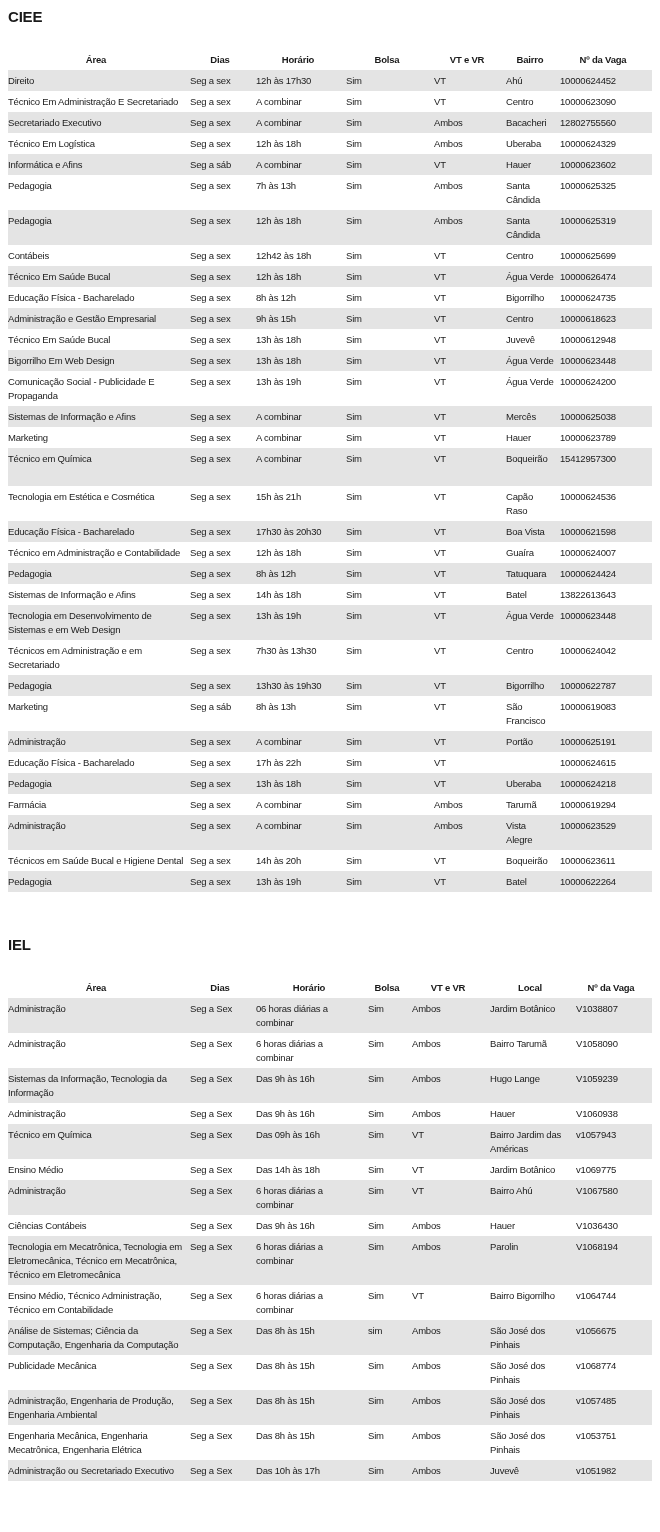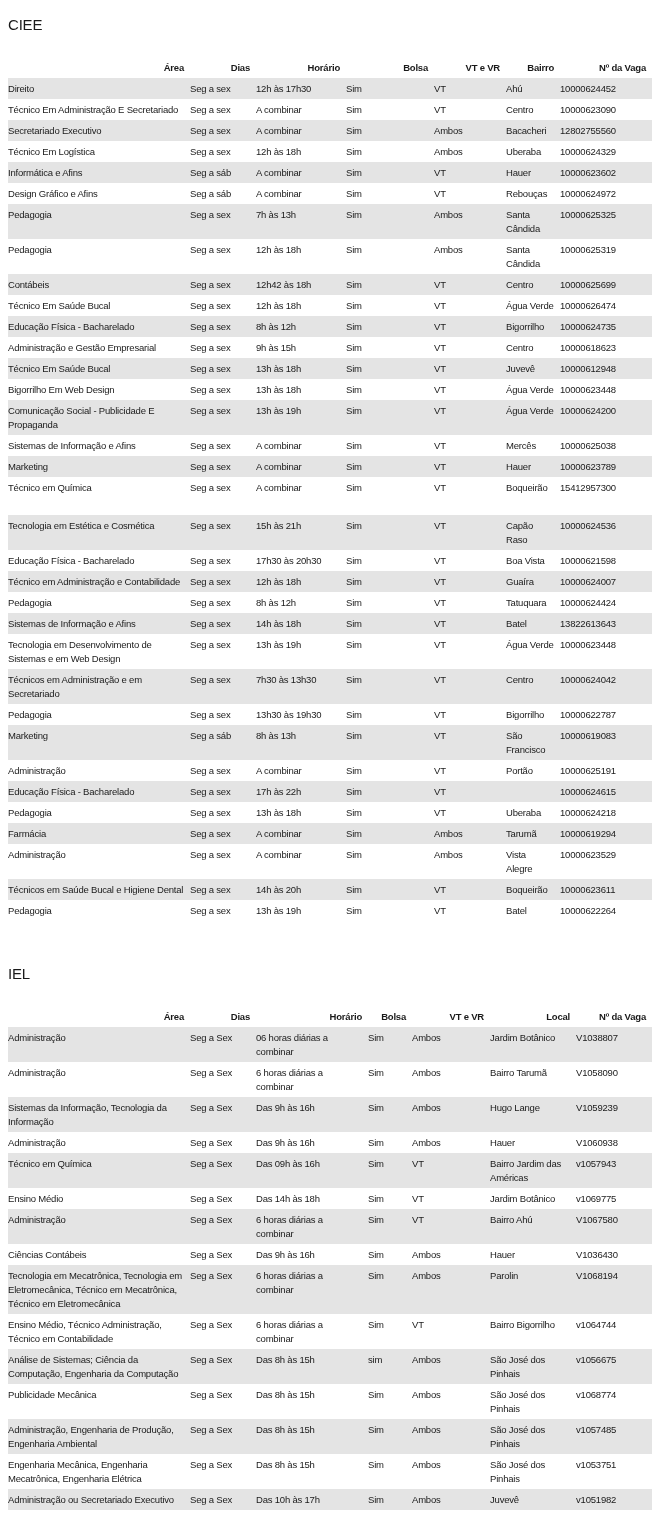--- a/index.html
+++ b/index.html
@@ -14,37 +14,37 @@
     color: #1a1a1a;
     -webkit-font-smoothing: antialiased;
   }
   .page {
     width: 660px;
     box-sizing: border-box;
     padding: 8px 8px 40px 8px;
   }
   .section-title {
     font-size: 15px;
-    font-weight: 400;
+    font-weight: 700;
     letter-spacing: -0.2px;
-    margin: 8px 0 26px 0;
+    margin: 0 0 26px 0;
   }
   .section + .section {
     margin-top: 44px;
   }
   table.listing {
     border-collapse: collapse;
     table-layout: fixed;
     width: 644px;
     font-size: 9.5px;
     letter-spacing: -0.2px;
     line-height: 14px;
   }
   table.listing th {
-    text-align: right;
+    text-align: center;
     font-weight: 700;
     padding: 2px 6px 3px 0;
     vertical-align: bottom;
   }
   table.listing td {
     padding: 4px 6px 3px 0;
     vertical-align: top;
     word-wrap: break-word;
   }
   table.listing tbody tr:nth-child(odd) {
@@ -122,29 +122,20 @@
           <tr>
             <td>Informática e Afins</td>
             <td>Seg a sáb</td>
             <td>A combinar</td>
             <td>Sim</td>
             <td>VT</td>
             <td>Hauer</td>
             <td>10000623602</td>
           </tr>
           <tr>
-            <td>Design Gráfico e Afins</td>
-            <td>Seg a sáb</td>
-            <td>A combinar</td>
-            <td>Sim</td>
-            <td>VT</td>
-            <td>Rebouças</td>
-            <td>10000624972</td>
-          </tr>
-          <tr>
             <td>Pedagogia</td>
             <td>Seg a sex</td>
             <td>7h às 13h</td>
             <td>Sim</td>
             <td>Ambos</td>
             <td>Santa Cândida</td>
             <td>10000625325</td>
           </tr>
           <tr>
             <td>Pedagogia</td>

